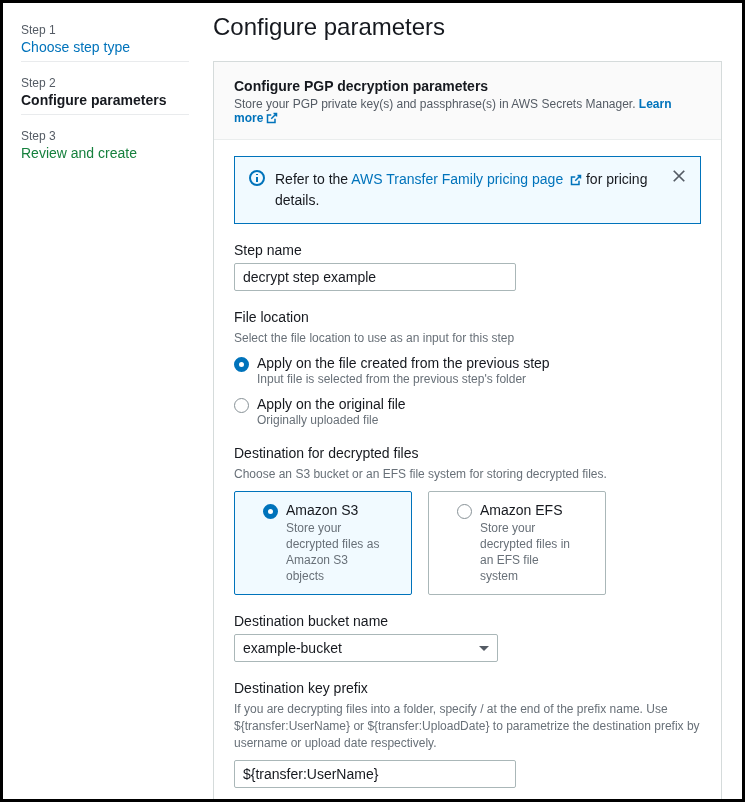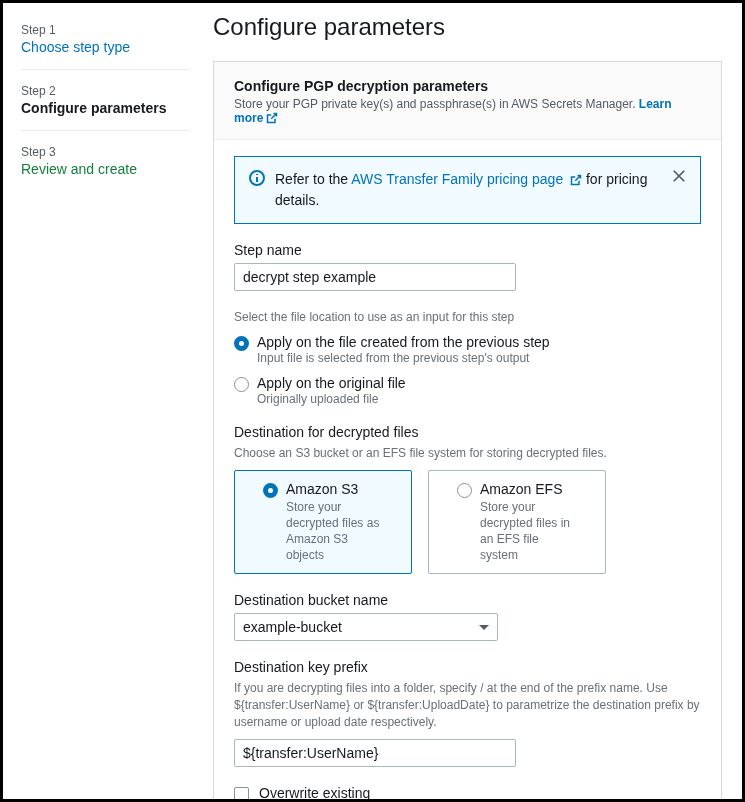--- a/index.html
+++ b/index.html
@@ -19,21 +19,21 @@
     .wrapper {
       display: flex;
       height: 100%;
     }
     .sidebar {
       width: 190px;
       padding: 16px 0 0 18px;
       flex-shrink: 0;
     }
     .step-block {
-      padding: 4px 0 14px 0;
+      padding: 4px 0 6px 0;
       border-bottom: 1px solid #e9ebed;
       margin-right: 4px;
       margin-bottom: 10px;
     }
     .step-block:last-child {
       border-bottom: none;
     }
     .step-label {
       font-size: 12px;
       color: #545b64;
@@ -286,26 +286,27 @@
               </svg>
           </span>
         </div>
 
         <div class="form-group">
           <div class="field-label">Step name</div>
           <input type="text" class="text-input" value="decrypt step example" style="">
         </div>
 
         <div class="form-group">
+          <div class="field-label">File location</div>
           <div class="field-help">Select the file location to use as an input for this step</div>
           <div class="radio-row">
             <div class="radio-circle selected"></div>
             <div class="radio-content">
               <div class="radio-title">Apply on the file created from the previous step</div>
-              <div class="radio-desc">Input file is selected from the previous step's output</div>
+              <div class="radio-desc">Input file is selected from the previous step's folder</div>
             </div>
           </div>
           <div class="radio-row">
             <div class="radio-circle"></div>
             <div class="radio-content">
               <div class="radio-title">Apply on the original file</div>
               <div class="radio-desc">Originally uploaded file</div>
             </div>
           </div>
         </div>

